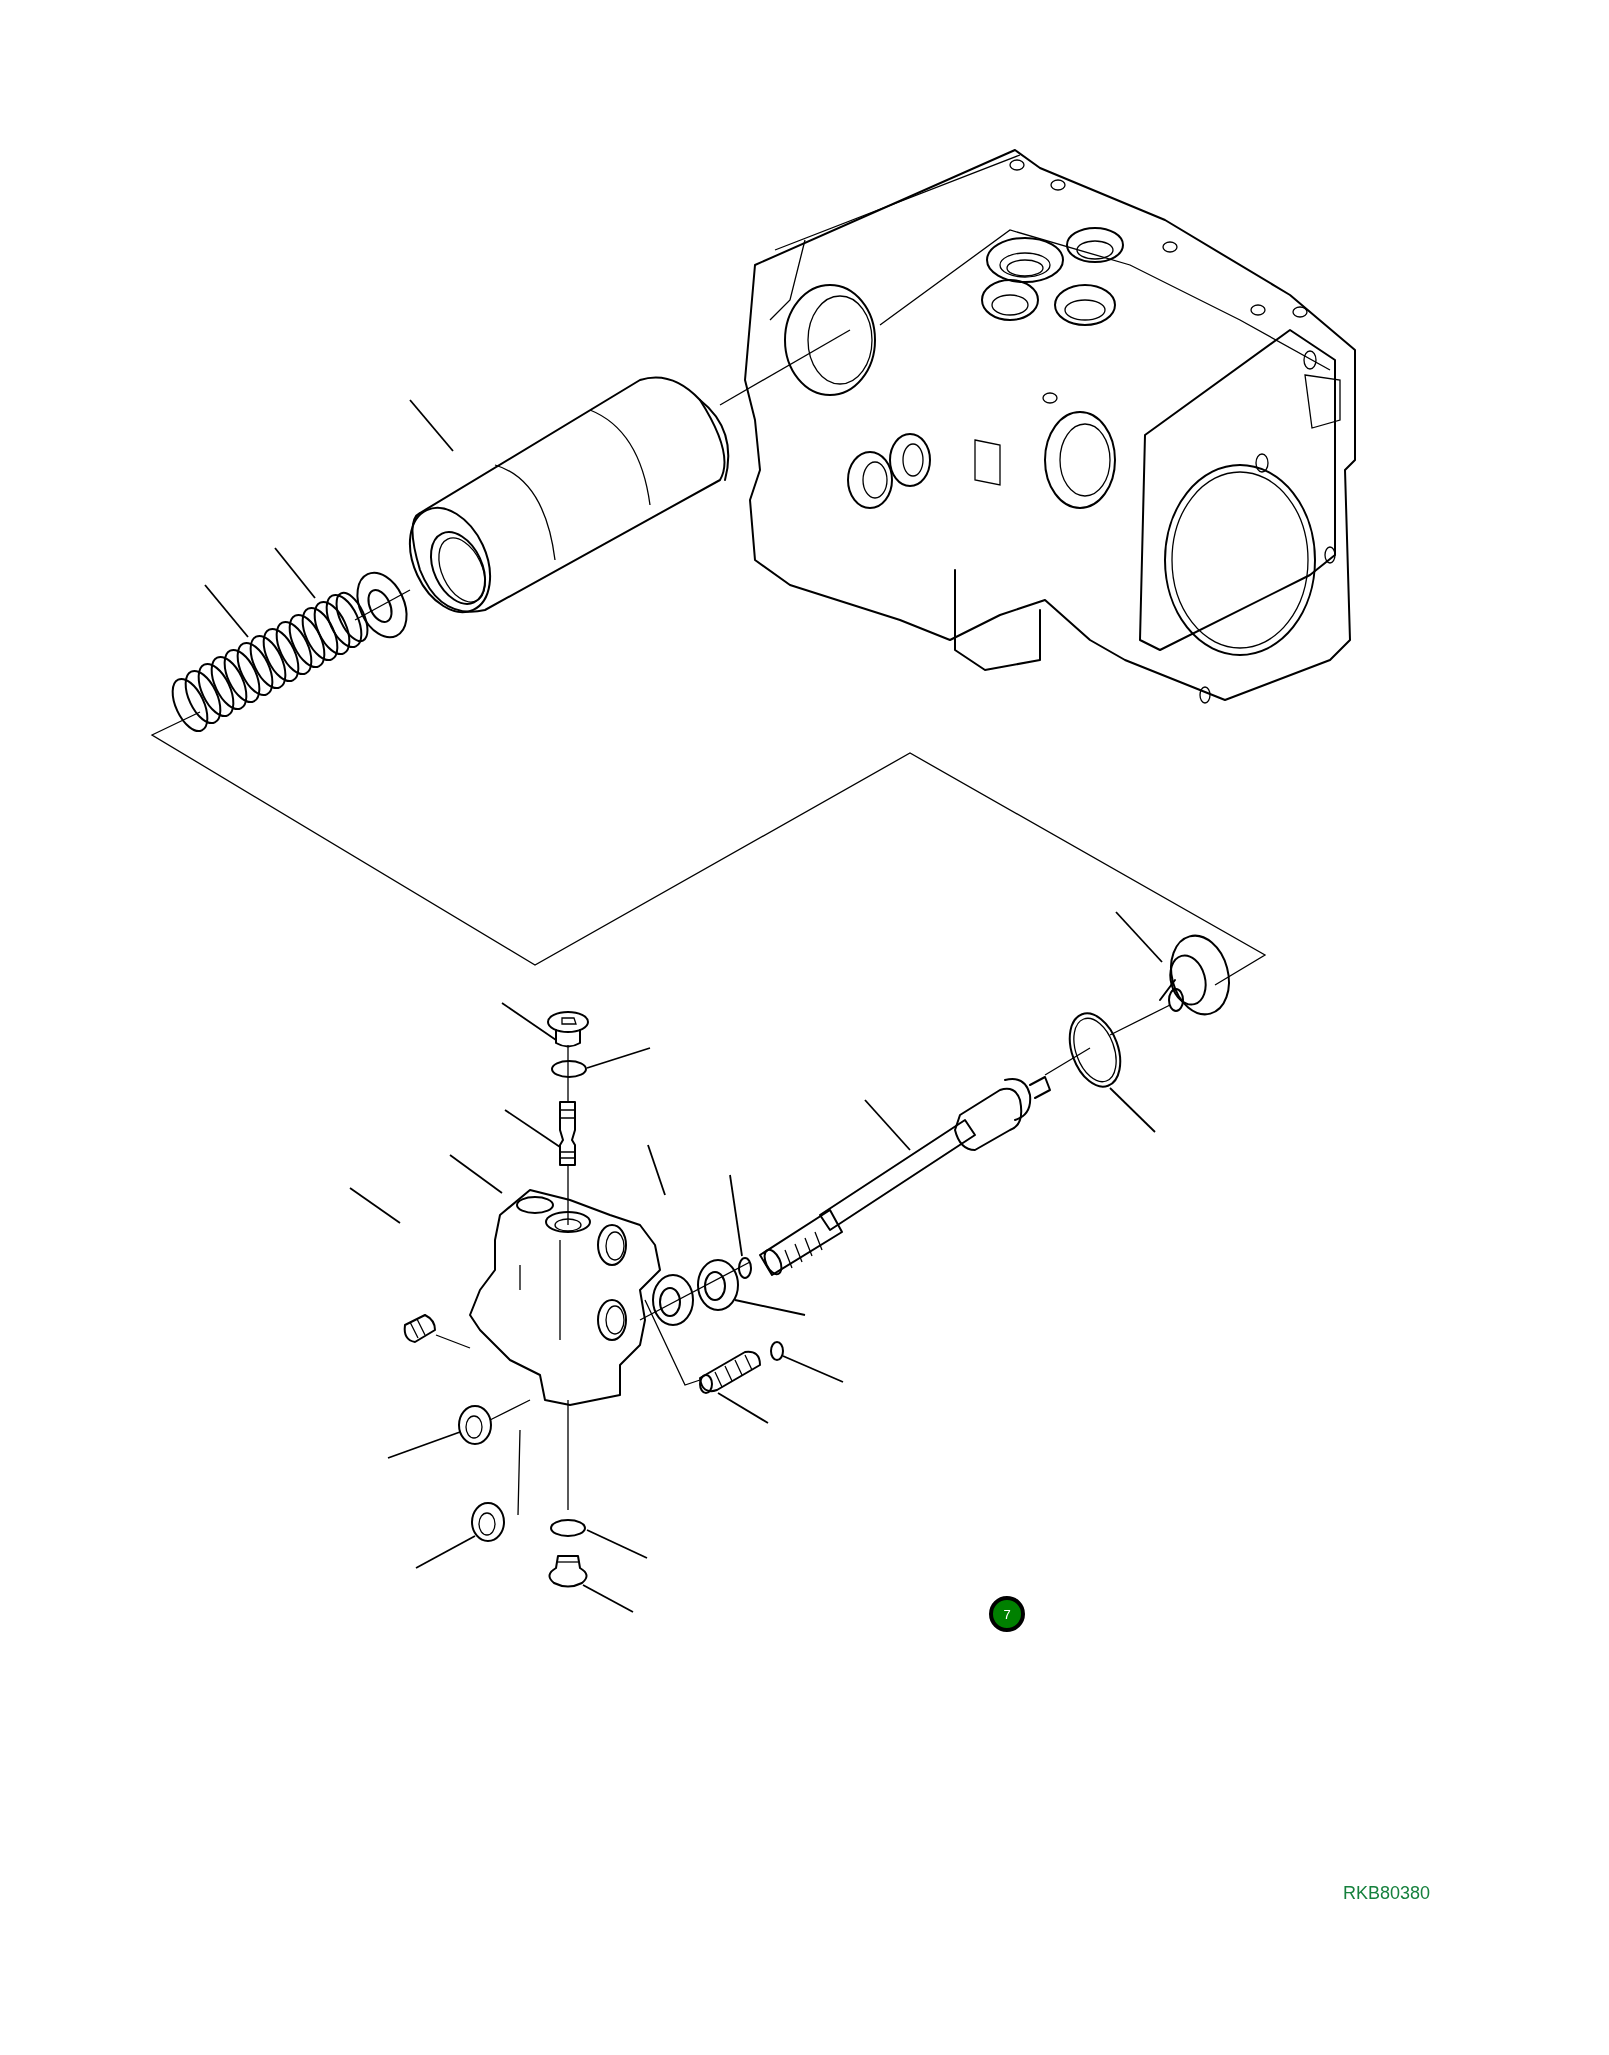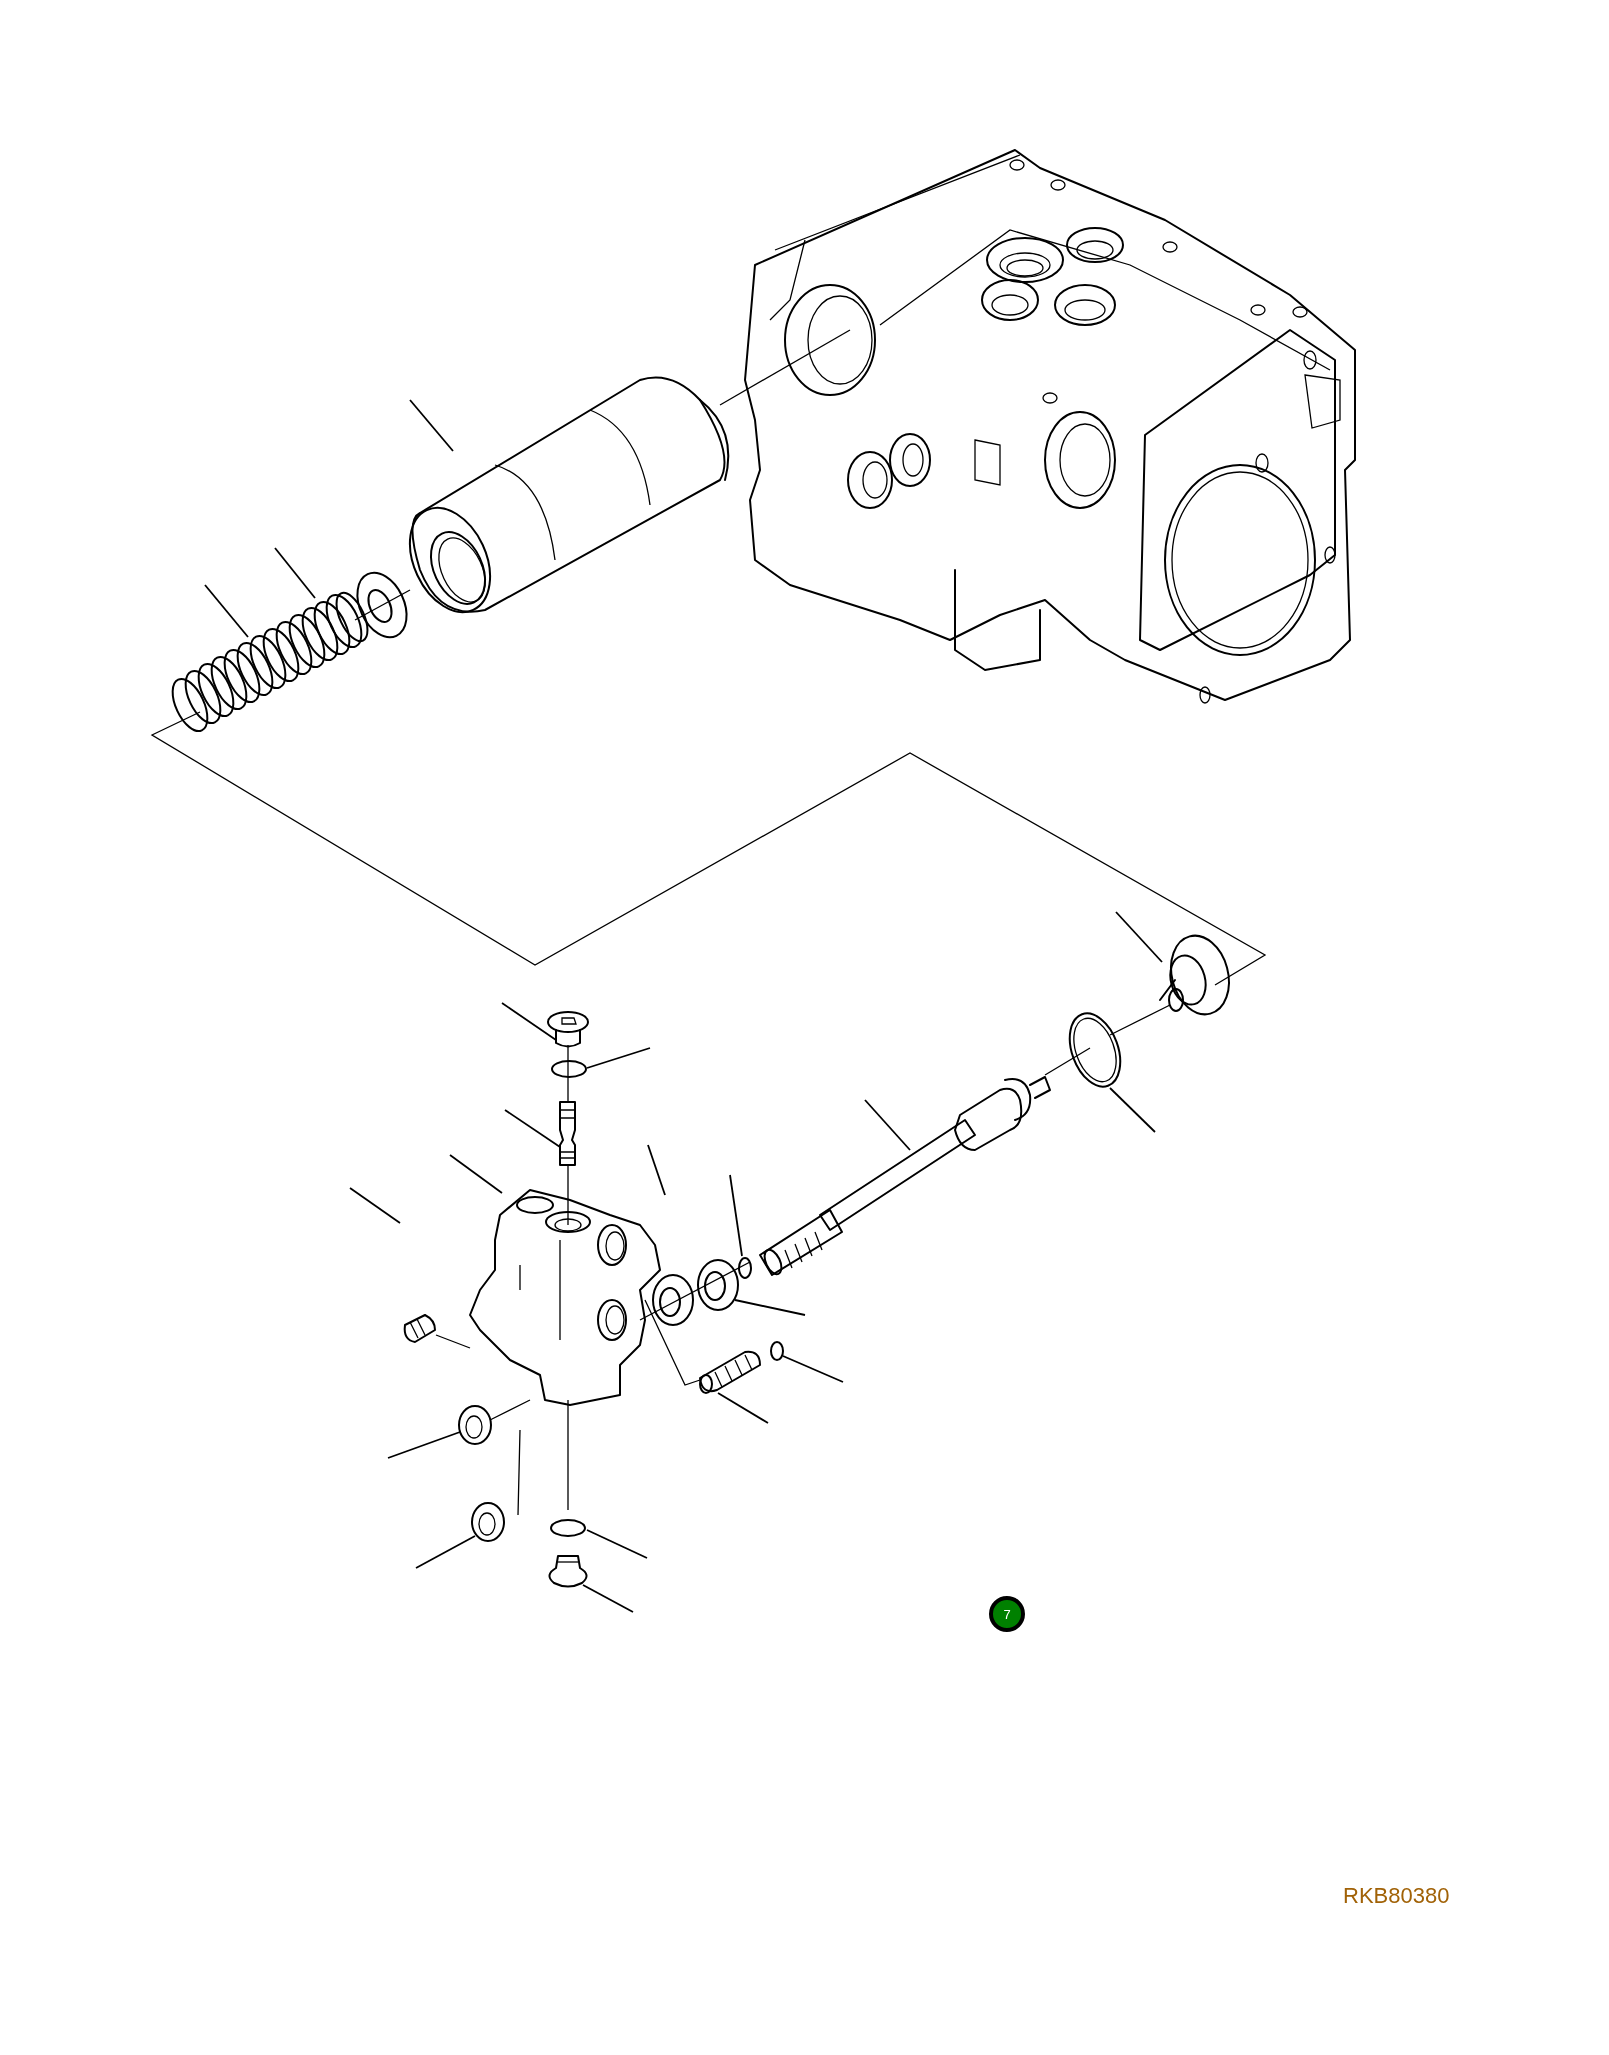--- a/index.html
+++ b/index.html
@@ -1,21 +1,21 @@
 <!DOCTYPE html>
 <html><head>
 <meta charset="utf-8">
 <style>
   html,body{margin:0;padding:0;background:#fff;}
   body{width:1609px;height:2055px;position:relative;overflow:hidden;font-family:"Liberation Sans",sans-serif;}
   svg.diagram{position:absolute;left:0;top:0;width:1609px;height:2055px;}
   .ln{stroke:#000;fill:none;stroke-width:2;stroke-linecap:round;stroke-linejoin:round;}
   .thin{stroke:#000;fill:none;stroke-width:1.3;}
   .lead{stroke:#000;fill:none;stroke-width:1.8;}
-  .ref-code{position:absolute;left:1343px;top:1883px;font-size:22px;color:#a16207;font-family:"Liberation Sans",sans-serif;}
+  .ref-code{position:absolute;left:1343px;top:1883px;font-size:18px;color:#15803d;font-family:"Liberation Sans",sans-serif;}
   .callout{position:absolute;left:989px;top:1596px;width:36px;height:36px;border-radius:50%;background:#008000;border:4px solid #000;box-sizing:border-box;display:flex;align-items:center;justify-content:center;color:#fff;font-size:13px;font-family:"Liberation Sans",sans-serif;}
 </style>
 </head>
 <body>
 
 <svg class="diagram" viewBox="0 0 1609 2055" xmlns="http://www.w3.org/2000/svg">
 
   <g>
     <path class="ln" d="M755 265 L1015 150 L1040 168 L1165 220 L1290 295 L1355 350 L1355 460 L1345 470 L1350 640 L1335 655 L1330 660 L1225 700 L1175 680 L1125 660 L1090 640 L1045 600 L1000 615 L980 625 L950 640 L900 620 L790 585 L755 560 L750 500 L760 470 L755 420 L745 380 Z"></path>
     <path class="thin" d="M775 250 L1020 155 M770 320 L790 300 L805 240"></path>

